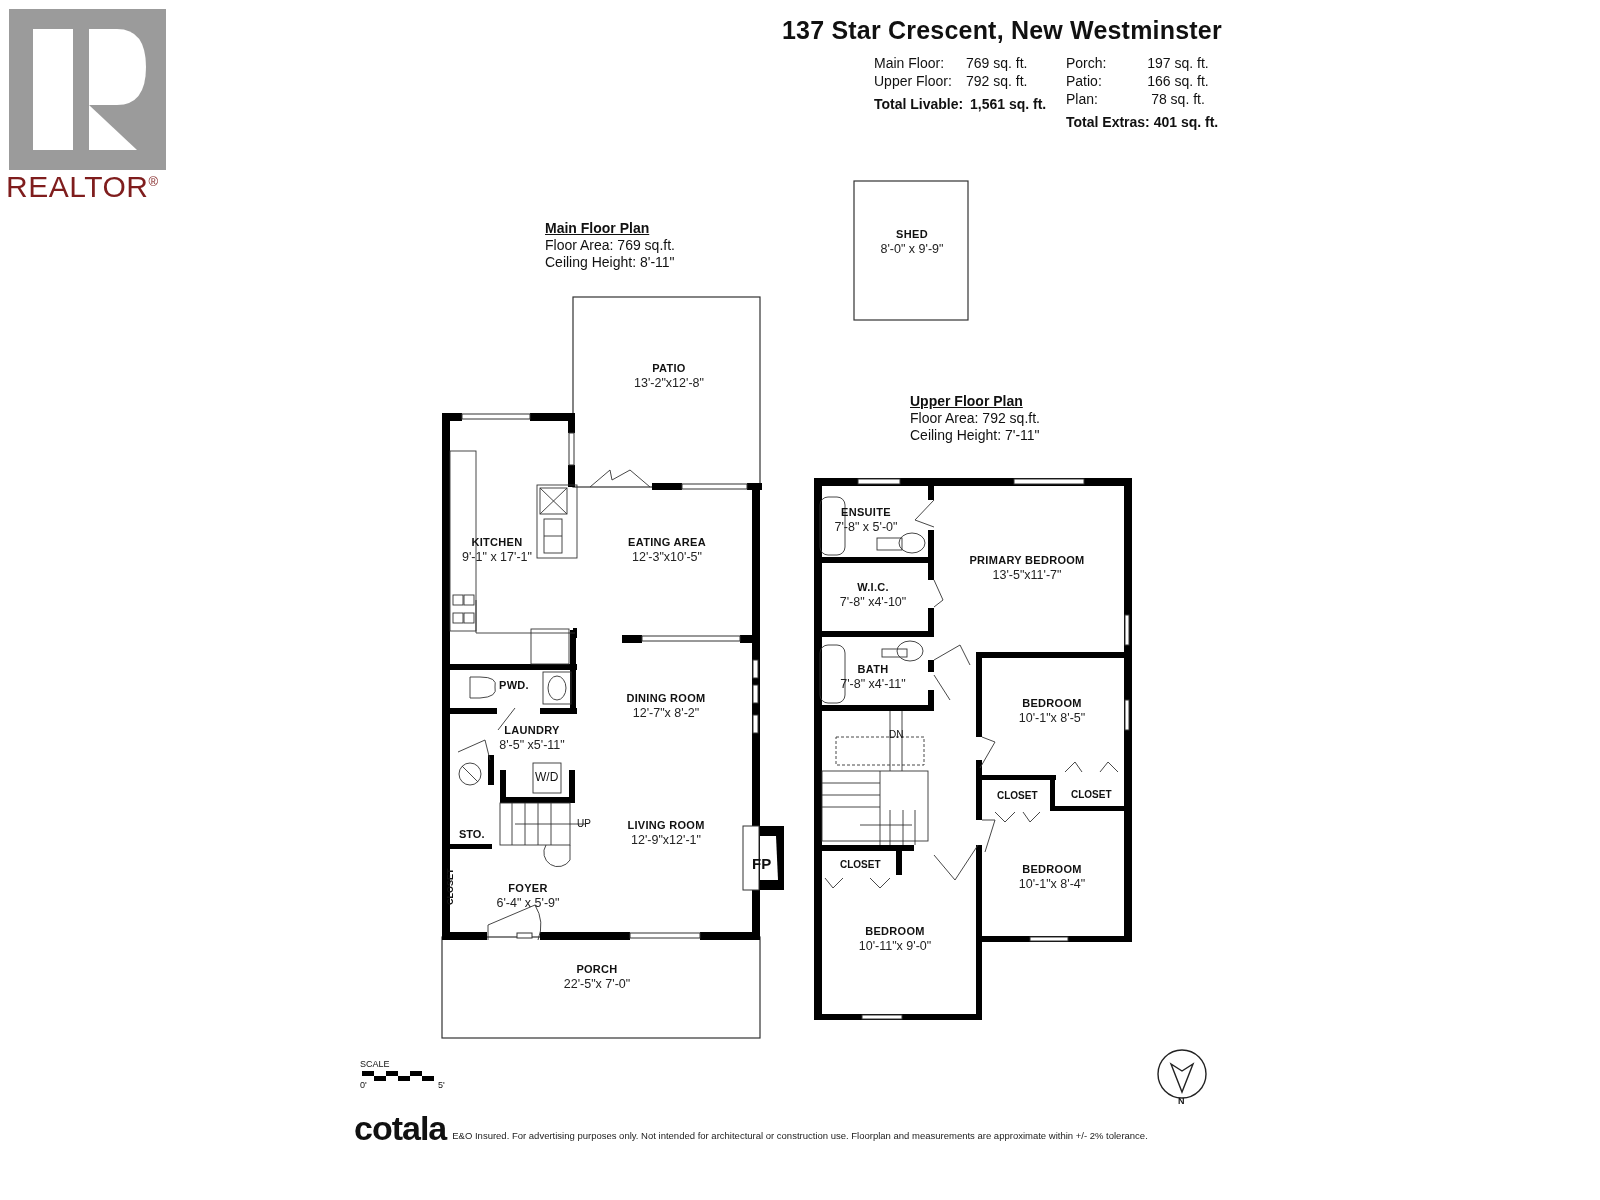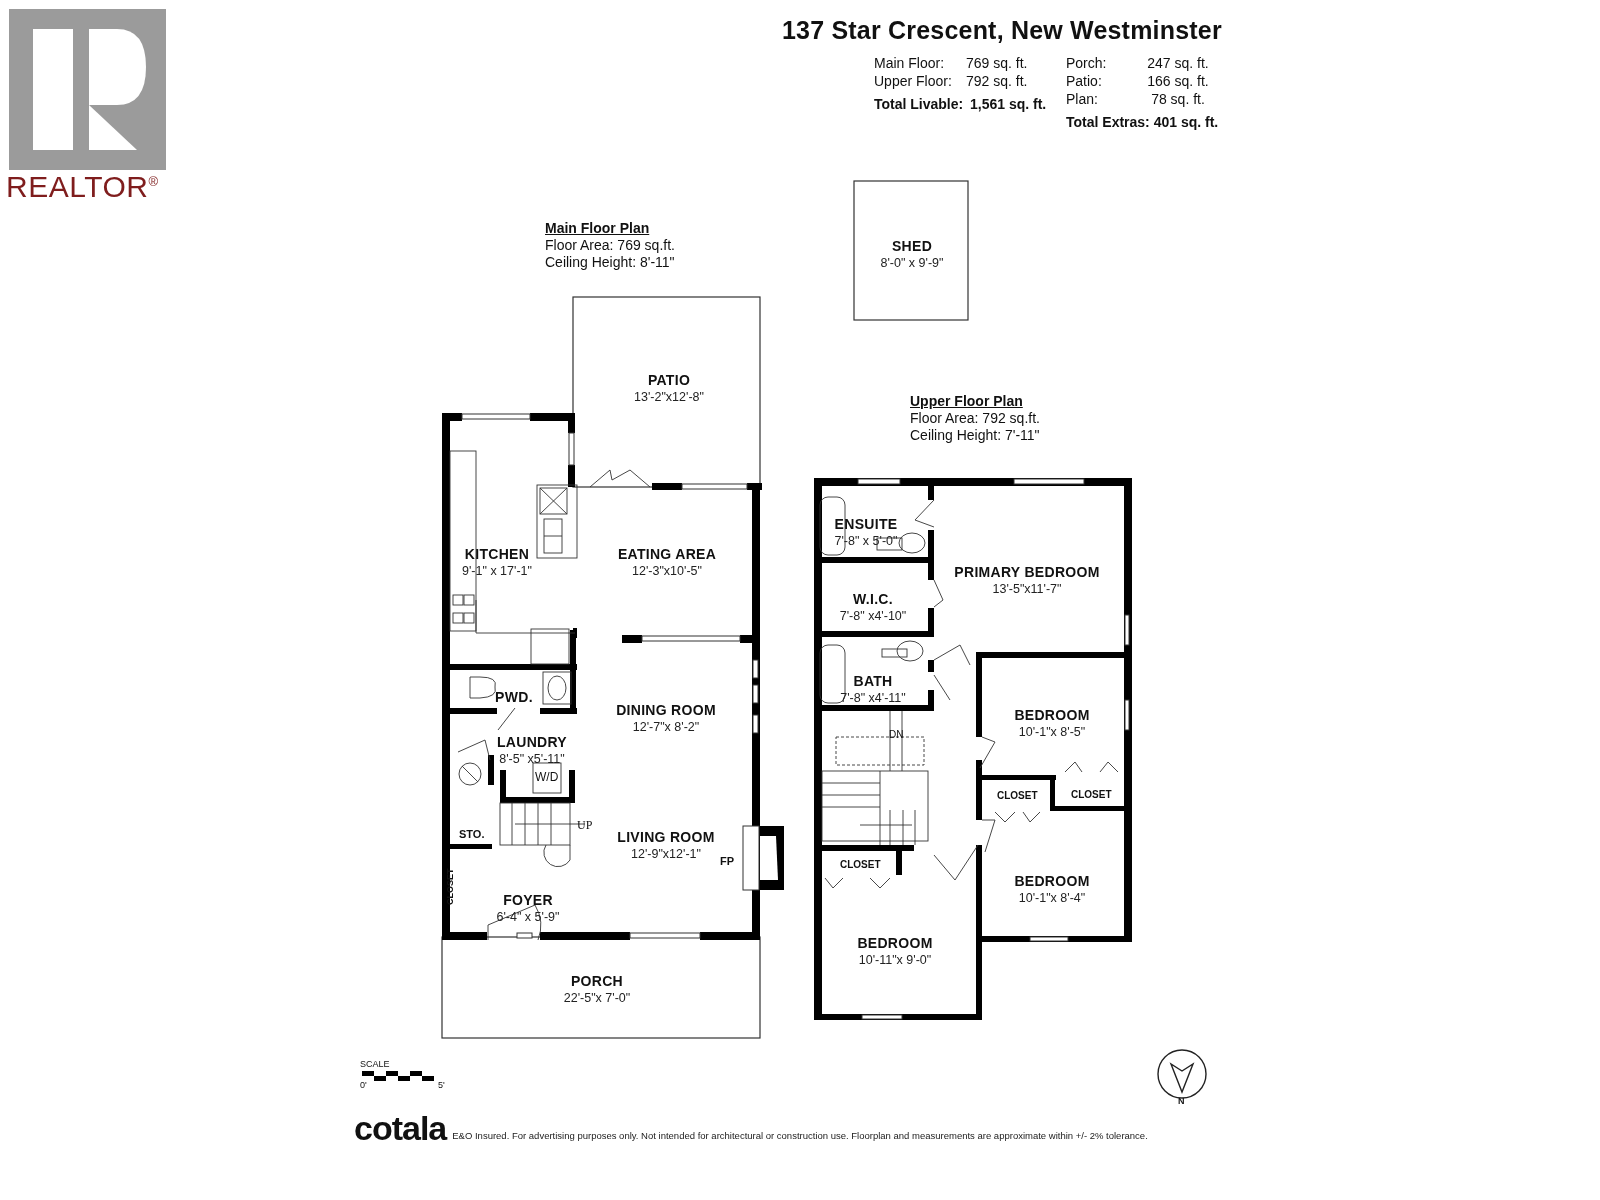--- a/index.html
+++ b/index.html
@@ -13,21 +13,21 @@
   .addr { left:782px; top:16px; font-size:25px; font-weight:bold; font-family:"Liberation Sans", sans-serif; letter-spacing:0.2px; white-space:nowrap; }
   .stats { font-size:14px; font-family:"Liberation Sans", sans-serif; white-space:nowrap; }
   .stats .lbl { position:absolute; }
   .stats .val { position:absolute; text-align:center; }
   .bold { font-weight:bold; }
   
   .plan-head { font-size:14px; font-family:"Liberation Sans", sans-serif; line-height:17px; white-space:nowrap; }
   .plan-head .t { font-weight:bold; text-decoration:underline; }
   
   .room { position:absolute; text-align:center; font-family:"Liberation Sans", sans-serif; white-space:nowrap; transform:translateX(-50%); }
-  .room .n { font-size:14px; font-weight:bold; letter-spacing:0.3px;margin-top:10px; }
+  .room .n { font-size:11px; font-weight:bold; letter-spacing:0.3px; }
   .room .d { font-size:12.5px; color:#222; margin-top:2px; }
   .small-lbl { position:absolute; font-family:"Liberation Sans", sans-serif; font-size:10px; font-weight:bold; white-space:nowrap; }
   svg { position:absolute; left:0; top:0; }
   .footer { left:354px; top:1112px; display:flex; align-items:flex-end; }
   .cotala { font-size:34px; font-weight:bold; font-family:"Liberation Sans", sans-serif; letter-spacing:-1px; line-height:32px; }
   .disclaimer { font-size:9.5px; margin-left:6px; margin-bottom:3px; font-family:"Liberation Sans", sans-serif; white-space:nowrap; color:#222; }
   .scale-lbl { font-size:9px; font-family:"Liberation Sans", sans-serif; }
 </style>
 </head>
 <body>
@@ -45,21 +45,21 @@
 
 <div class="abs stats" style="left:874px; top:55px; width:360px; height:80px;">
   <span class="lbl" style="left:0; top:0;">Main Floor:</span>
   <span class="val" style="left:92px; width:52px; top:0;"><span>769</span> <span>sq. ft.</span></span>
   <span class="lbl" style="left:0; top:18px;">Upper Floor:</span>
   <span class="val" style="left:92px; width:52px; top:18px;"><span>792</span> <span>sq. ft.</span></span>
   <span class="lbl bold" style="left:0; top:41px;">Total Livable:</span>
   <span class="lbl bold" style="left:96px; top:41px;">1,561 sq. ft.</span>
 
   <span class="lbl" style="left:192px; top:0;">Porch:</span>
-  <span class="val" style="left:262px; width:84px; top:0;"><span>247</span> <span>sq. ft.</span></span>
+  <span class="val" style="left:262px; width:84px; top:0;"><span>197</span> <span>sq. ft.</span></span>
   <span class="lbl" style="left:192px; top:18px;">Patio:</span>
   <span class="val" style="left:262px; width:84px; top:18px;"><span>166</span> <span>sq. ft.</span></span>
   <span class="lbl" style="left:192px; top:36px;">Plan:</span>
   <span class="val" style="left:262px; width:84px; top:36px;"><span>78</span> <span>sq. ft.</span></span>
   <span class="lbl bold" style="left:192px; top:59px;"><span>Total Extras:</span> <span>401 sq. ft.</span></span>
 </div>
 
 <div class="abs plan-head" style="left:545px; top:220px;">
   <div class="t">Main Floor Plan</div>
   <div>Floor Area: 769 sq.ft.</div>
@@ -295,22 +295,22 @@
     <div class="n">FOYER</div>
     <div class="d">6'-4" x 5'-9"</div>
   </div>
 <div class="room" style="left:597px; top:963px;">
     <div class="n">PORCH</div>
     <div class="d">22'-5"x 7'-0"</div>
   </div>
 
 <div class="small-lbl" style="left:459px; top:828px; font-size:11px;">STO.</div>
 <div class="small-lbl" style="left:535px; top:770px; font-size:12px; font-weight:normal;">W/D</div>
-<div class="small-lbl" style="left:577px; top:818px; font-weight:normal; font-size:12px;font-family:Liberation Serif, serif;">UP</div>
-<div class="small-lbl" style="left:720px; top:855px; font-size:11px;">FP</div>
+<div class="small-lbl" style="left:577px; top:818px; font-weight:normal; font-size:10px;">UP</div>
+<div class="small-lbl" style="left:752px; top:855px; font-size:15px;">FP</div>
 <div class="small-lbl" style="left:445px; top:905px; transform:rotate(-90deg); transform-origin:left top; font-size:9px;">CLOSET</div>
 
 <div class="room" style="left:912px; top:228px;">
     <div class="n">SHED</div>
     <div class="d">8'-0" x 9'-9"</div>
   </div>
 
 <div class="room" style="left:866px; top:506px;">
     <div class="n">ENSUITE</div>
     <div class="d">7'-8" x 5'-0"</div>

